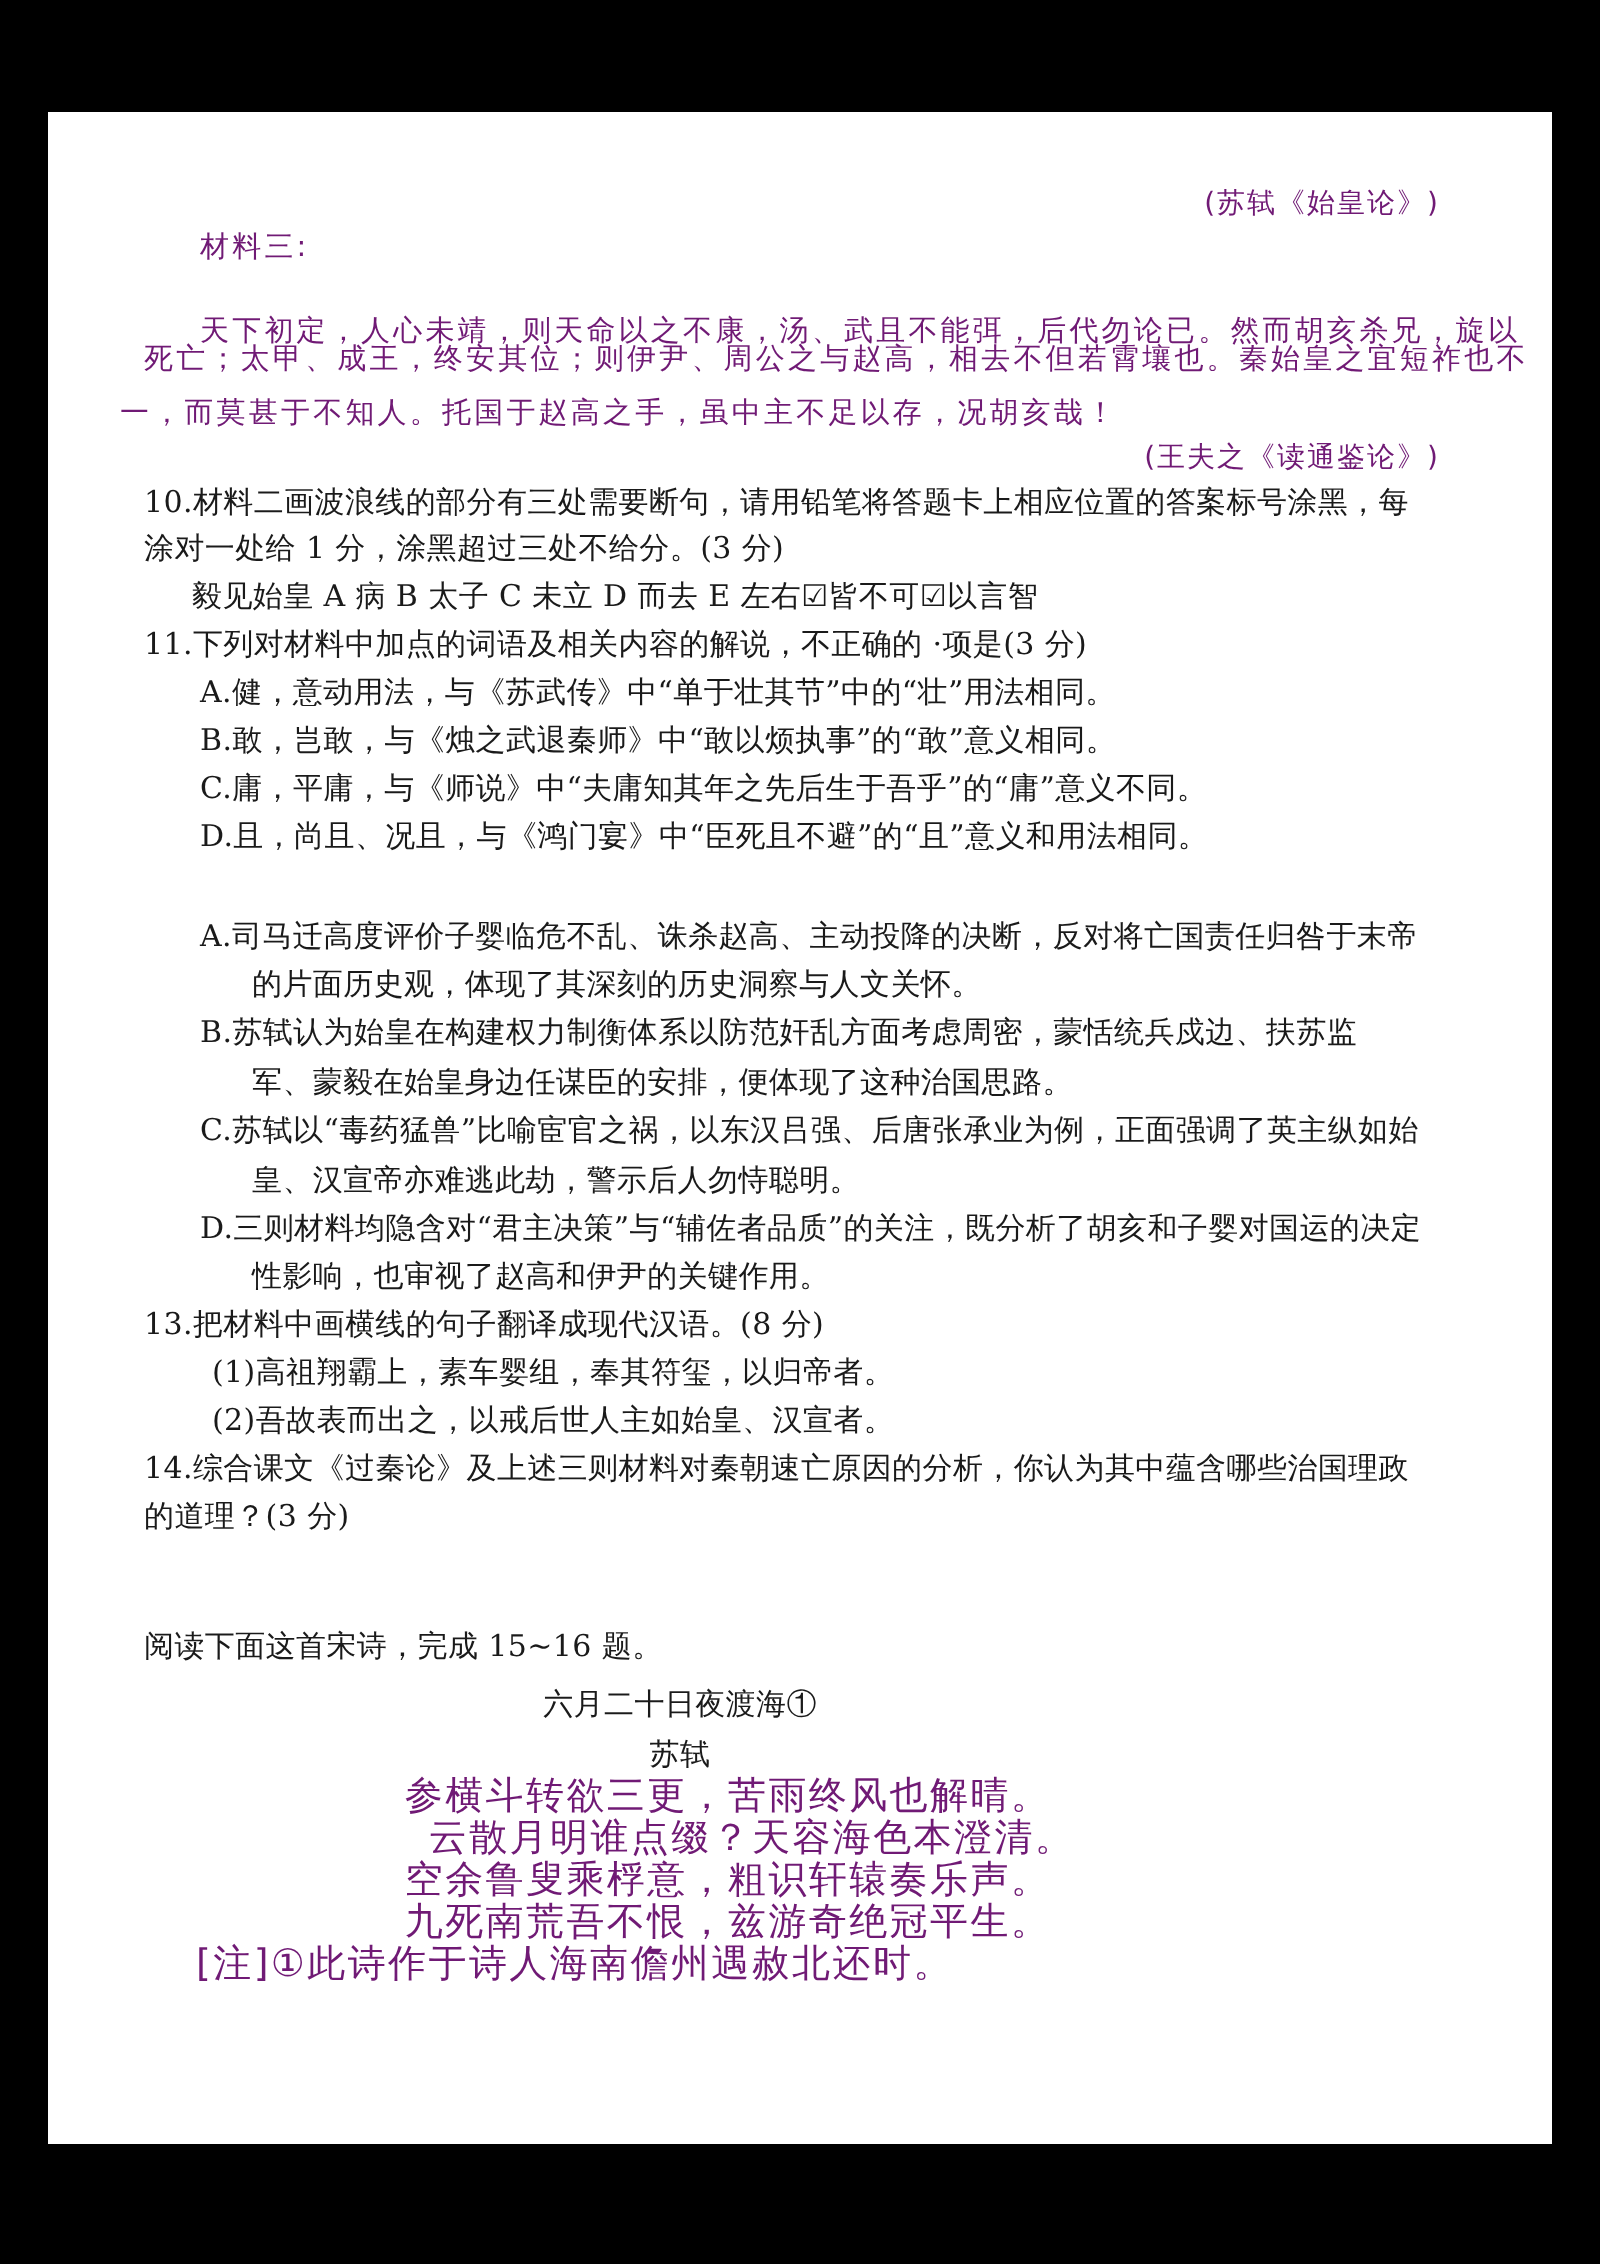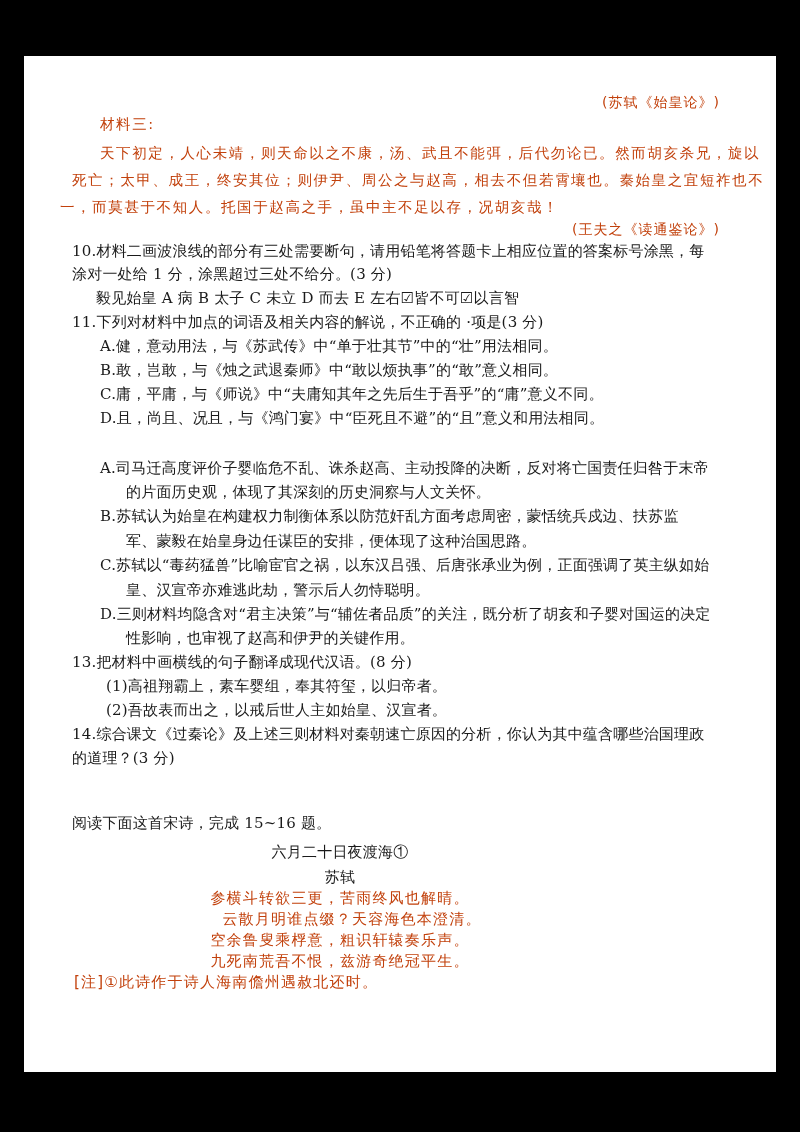--- a/index.html
+++ b/index.html
@@ -17,34 +17,34 @@
       width: 752px; height: 1016px;
       background: #fff;
     }
     .line {
       position: absolute;
       white-space: nowrap;
       font-size: 15px;
       line-height: 20px;
       letter-spacing: 0.2px;
     }
-    .kai { font-family: "DejaVu Sans", "Liberation Sans", sans-serif; font-size: 14.5px; letter-spacing: 1.6px; color: #c2410c; }
+    .kai { font-family: "DejaVu Sans", "Liberation Sans", sans-serif; font-size: 14.5px; letter-spacing: 1.6px; color: #701a75; }
     .src { font-size: 14px; letter-spacing: 1px; }
     .center { left: 0; width: 632px; text-align: center; }
-    .poem { font-size: 15px; letter-spacing: 1.2px; }
+    .poem { font-size: 19px; letter-spacing: 1.2px; margin-left: 24px; }
   </style>
 </head>
 <body>
 
 <div class="page">
 
   <div class="line kai src" style="right:56px; top:36px;">(苏轼《始皇论》)</div>
 
   <div class="line kai" style="left:76px; top:58px;">材料三:</div>
-  <div class="line kai" style="left:76px; top:87px;text-align:center;">天下初定，人心未靖，则天命以之不康，汤、武且不能弭，后代勿论已。然而胡亥杀兄，旋以</div>
+  <div class="line kai" style="left:76px; top:100px;text-align:center;">天下初定，人心未靖，则天命以之不康，汤、武且不能弭，后代勿论已。然而胡亥杀兄，旋以</div>
   <div class="line kai" style="left:48px; top:114px;">死亡；太甲、成王，终安其位；则伊尹、周公之与赵高，相去不但若霄壤也。秦始皇之宜短祚也不</div>
   <div class="line kai" style="left:36px; top:141px;">一，而莫甚于不知人。托国于赵高之手，虽中主不足以存，况胡亥哉！</div>
   <div class="line kai src" style="right:56px; top:163px;">(王夫之《读通鉴论》)</div>
 
   <div class="line" style="left:48px; top:185px;">10.材料二画波浪线的部分有三处需要断句，请用铅笔将答题卡上相应位置的答案标号涂黑，每</div>
   <div class="line" style="left:48px; top:208px;">涂对一处给 1 分，涂黑超过三处不给分。(3 分)</div>
   <div class="line" style="left:72px; top:232px;">毅见始皇 A 病 B 太子 C 未立 D 而去 E 左右☑皆不可☑以言智</div>
 
   <div class="line" style="left:48px; top:256px;">11.下列对材料中加点的词语及相关内容的解说，不正确的 ·项是(3 分)</div>
   <div class="line" style="left:76px; top:280px;">A.健，意动用法，与《苏武传》中“单于壮其节”中的“壮”用法相同。</div>

